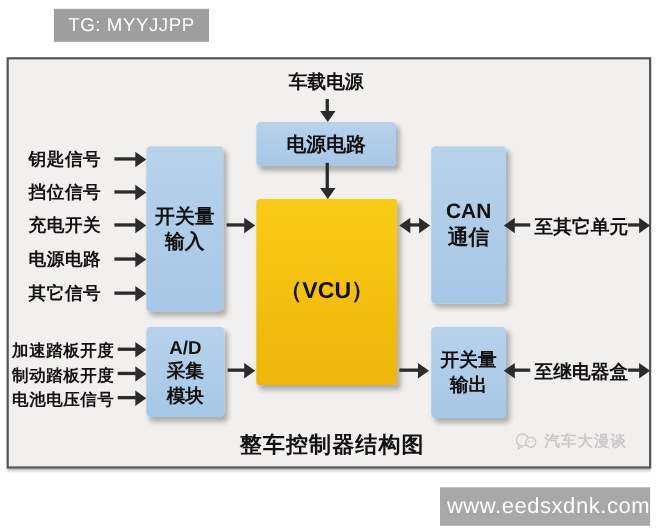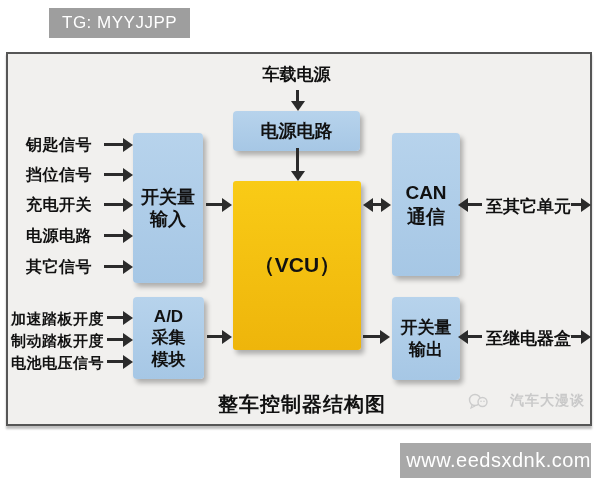--- a/index.html
+++ b/index.html
@@ -52,21 +52,21 @@
   .arr.h.head-l::before{
     content:'';position:absolute;left:-9px;top:-5px;
     border-top:7px solid transparent;border-bottom:7px solid transparent;border-right:10px solid #2b2b2b;
   }
   .arr.v.head-d::after{
     content:'';position:absolute;bottom:-9px;left:-5px;
     border-left:7px solid transparent;border-right:7px solid transparent;border-top:10px solid #2b2b2b;
   }
   
   .watermark{
-    position:absolute;left:468px;top:392px;display:flex;align-items:center;gap:20px;
+    position:absolute;left:468px;top:392px;display:flex;align-items:center;gap:5px;
     color:#c9c9c9;font-size:14px;font-weight:bold;letter-spacing:1px;
   }
   
   .site{
     position:absolute;left:400px;top:443px;width:191px;height:35px;
     background:#a8a8a8;color:#ffffff;font-size:20px;
     display:flex;align-items:center;justify-content:flex-end;letter-spacing:.5px;
   }
 </style>
 </head>

